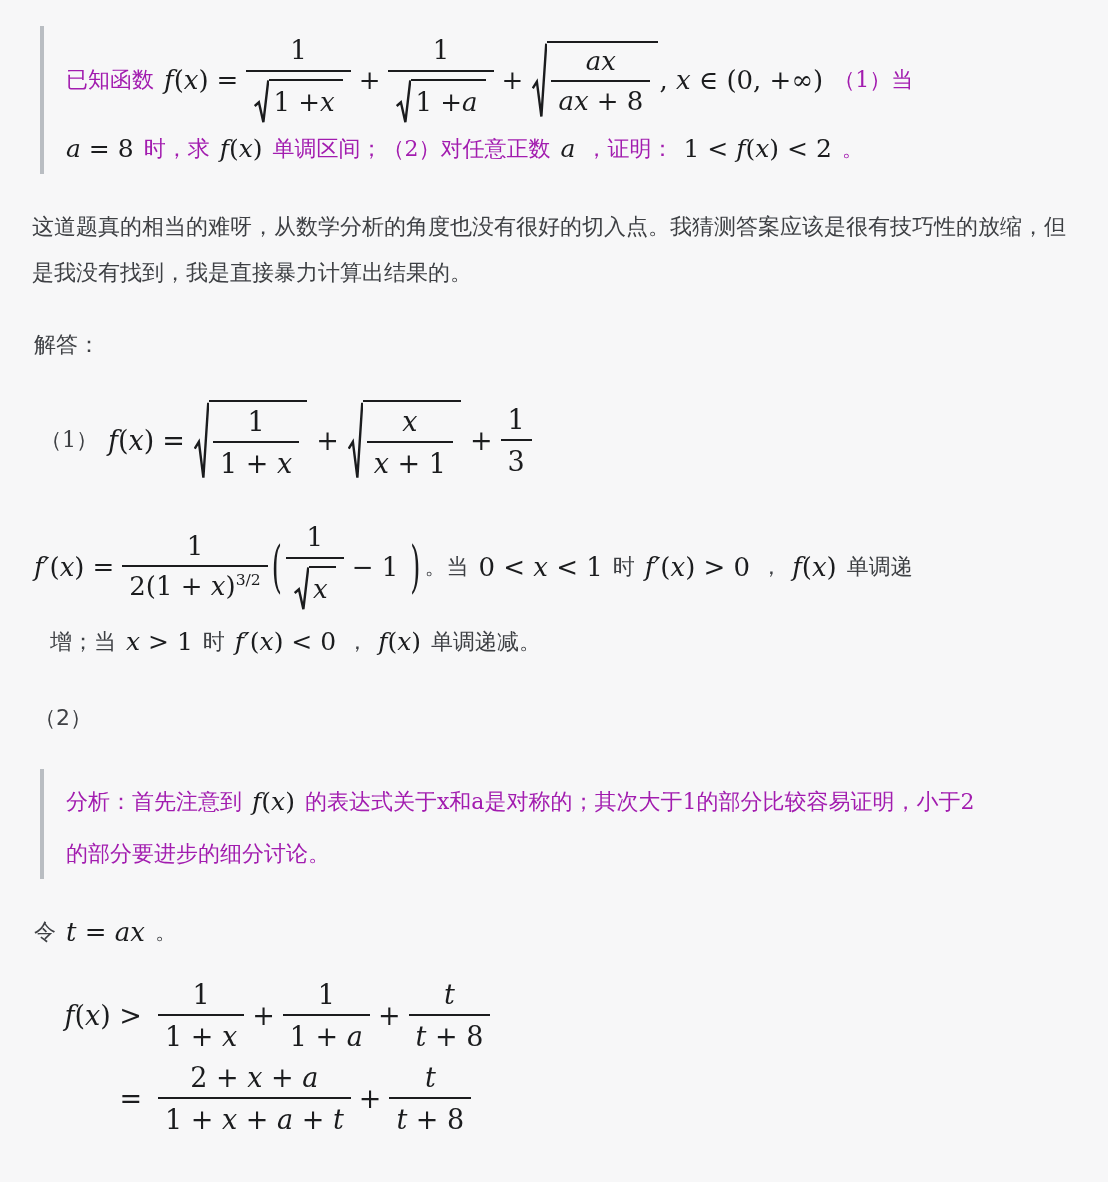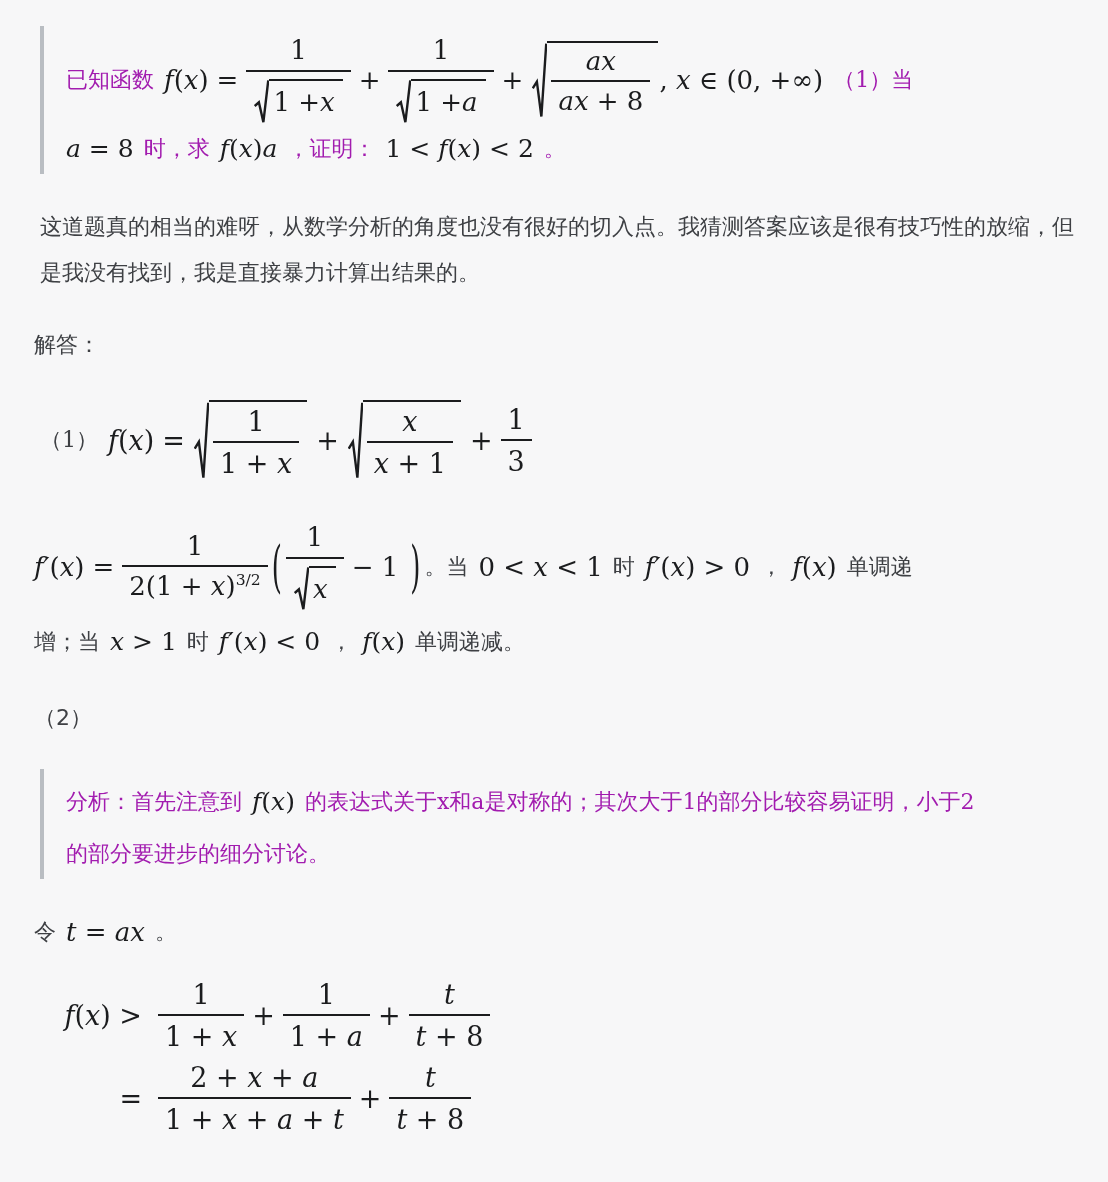--- a/index.html
+++ b/index.html
@@ -16,21 +16,21 @@
   .quote {
     margin:0 0 0 10px;
     border-left:4px solid #b9bdc2;
     padding:10px 6px 10px 22px;
     color:#55585d;
   }
   .quote .cn { color:#a21caf; }
 
   
   .cn { font-size:22px; color:#3e4044; }
-  .para { font-size:22px; line-height:46px; margin:30px 0 0 10px; max-width:1046px; }
+  .para { font-size:22px; line-height:46px; margin:30px 0 0 2px; max-width:1046px; }
   .label-line { margin:34px 0 0 4px; font-size:22px; }
 
   
   .math { font-family:"DejaVu Serif","Liberation Serif",serif; color:#1b1c1e; }
   .tok i { font-style:italic; }
   .mrow { display:flex; align-items:center; flex-wrap:nowrap; }
   .mrow > * { flex:none; }
   .op { margin:0 8px; }
   .sp-l { margin-left:10px; }
   .sp-r { margin-right:10px; }
@@ -101,20 +101,21 @@
       </span>
           </span>
         </span>
       <span class="tok">, <i>x</i> ∈ (0, +∞)</span>
       <span class="cn sp-l">（1）当</span>
     </div>
     <div class="mrow math q1-l2">
       <span class="tok"><i>a</i> = 8</span>
       <span class="cn sp-l sp-r">时，求</span>
       <span class="tok"><i>f</i>(<i>x</i>)</span>
+      <span class="cn sp-l sp-r">单调区间；（2）对任意正数</span>
       <span class="tok"><i>a</i></span>
       <span class="cn sp-l sp-r">，证明：</span>
       <span class="tok">1 &lt; <i>f</i>(<i>x</i>) &lt; 2</span>
       <span class="cn sp-l">。</span>
     </div>
   </blockquote>
 
   <p class="para">这道题真的相当的难呀，从数学分析的角度也没有很好的切入点。我猜测答案应该是很有技巧性的放缩，但是我没有找到，我是直接暴力计算出结果的。</p>
 
   <div class="label-line">解答：</div>
@@ -177,21 +178,21 @@
     <span class="cn">。</span>
     <span class="cn sp-r">当</span>
     <span class="tok">0 &lt; <i>x</i> &lt; 1</span>
     <span class="cn sp-l sp-r">时</span>
     <span class="tok"><i>f′</i>(<i>x</i>) &gt; 0</span>
     <span class="cn sp-l sp-r">，</span>
     <span class="tok"><i>f</i>(<i>x</i>)</span>
     <span class="cn sp-l">单调递</span>
   </div>
 
-  <div class="mrow math" style="margin-top:16px; margin-left:4px; font-size:25px;">
+  <div class="mrow math" style="margin-top:16px; margin-left:20px; font-size:25px;">
     <span class="cn sp-r">增；当</span>
     <span class="tok"><i>x</i> &gt; 1</span>
     <span class="cn sp-l sp-r">时</span>
     <span class="tok"><i>f′</i>(<i>x</i>) &lt; 0</span>
     <span class="cn sp-l sp-r">，</span>
     <span class="tok"><i>f</i>(<i>x</i>)</span>
     <span class="cn sp-l">单调递减。</span>
   </div>
 
   <div class="label-line" style="margin-top:46px;">（2）</div>

